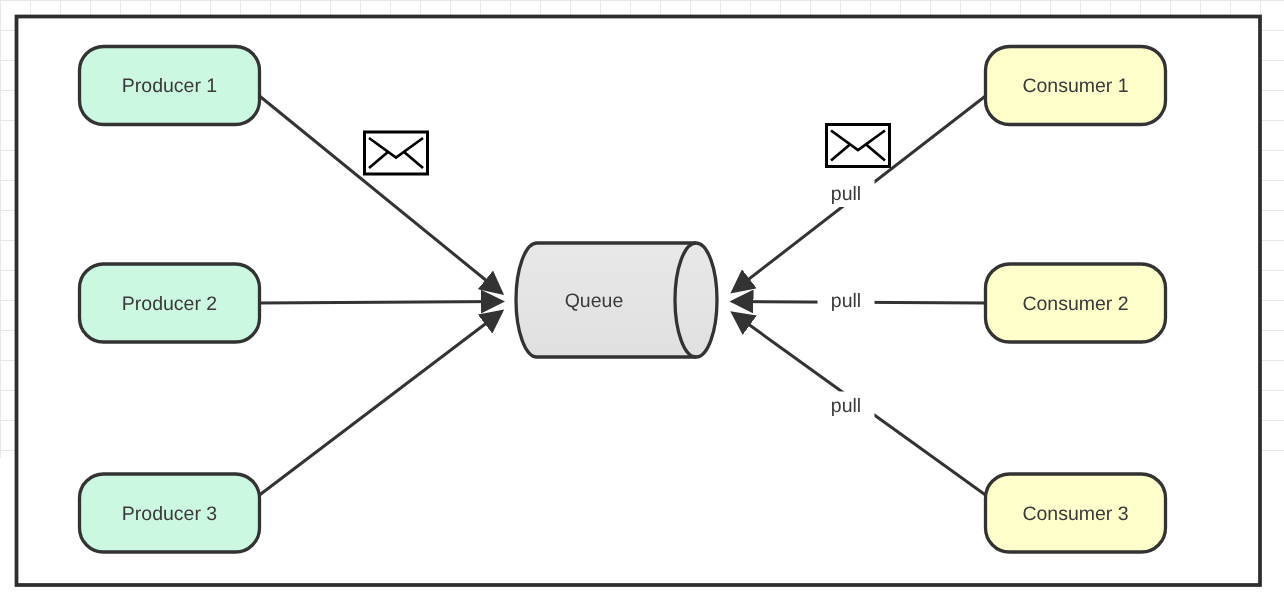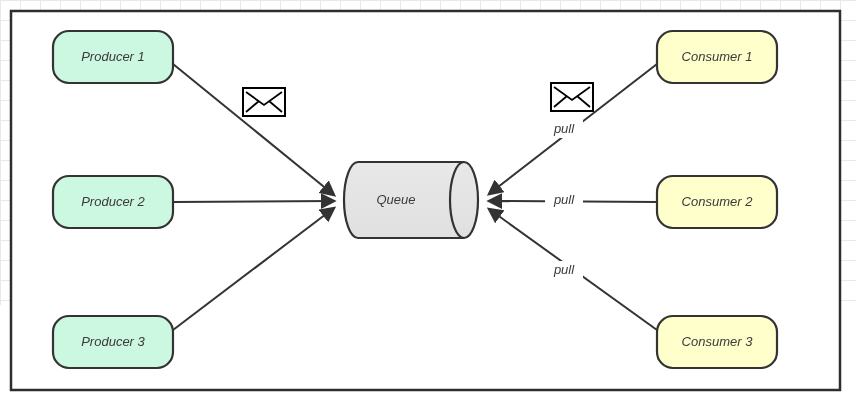--- a/index.html
+++ b/index.html
@@ -16,21 +16,20 @@
   #canvas {
     position: relative;
     width: 856px;
     height: 305px;
     background-color: #ffffff;
     background-image:
       linear-gradient(to right, #e8e8e8 1px, transparent 1px),
       linear-gradient(to bottom, #e8e8e8 1px, transparent 1px);
     background-size: 20px 20px;
     background-position: 0px 0px;
-    font-style: italic;
   }
   #diagram-svg {
     position: absolute;
     left: 0;
     top: 0;
     width: 856px;
     height: 403px;
   }
   .node-label {
     font-family: "Liberation Sans", sans-serif;

